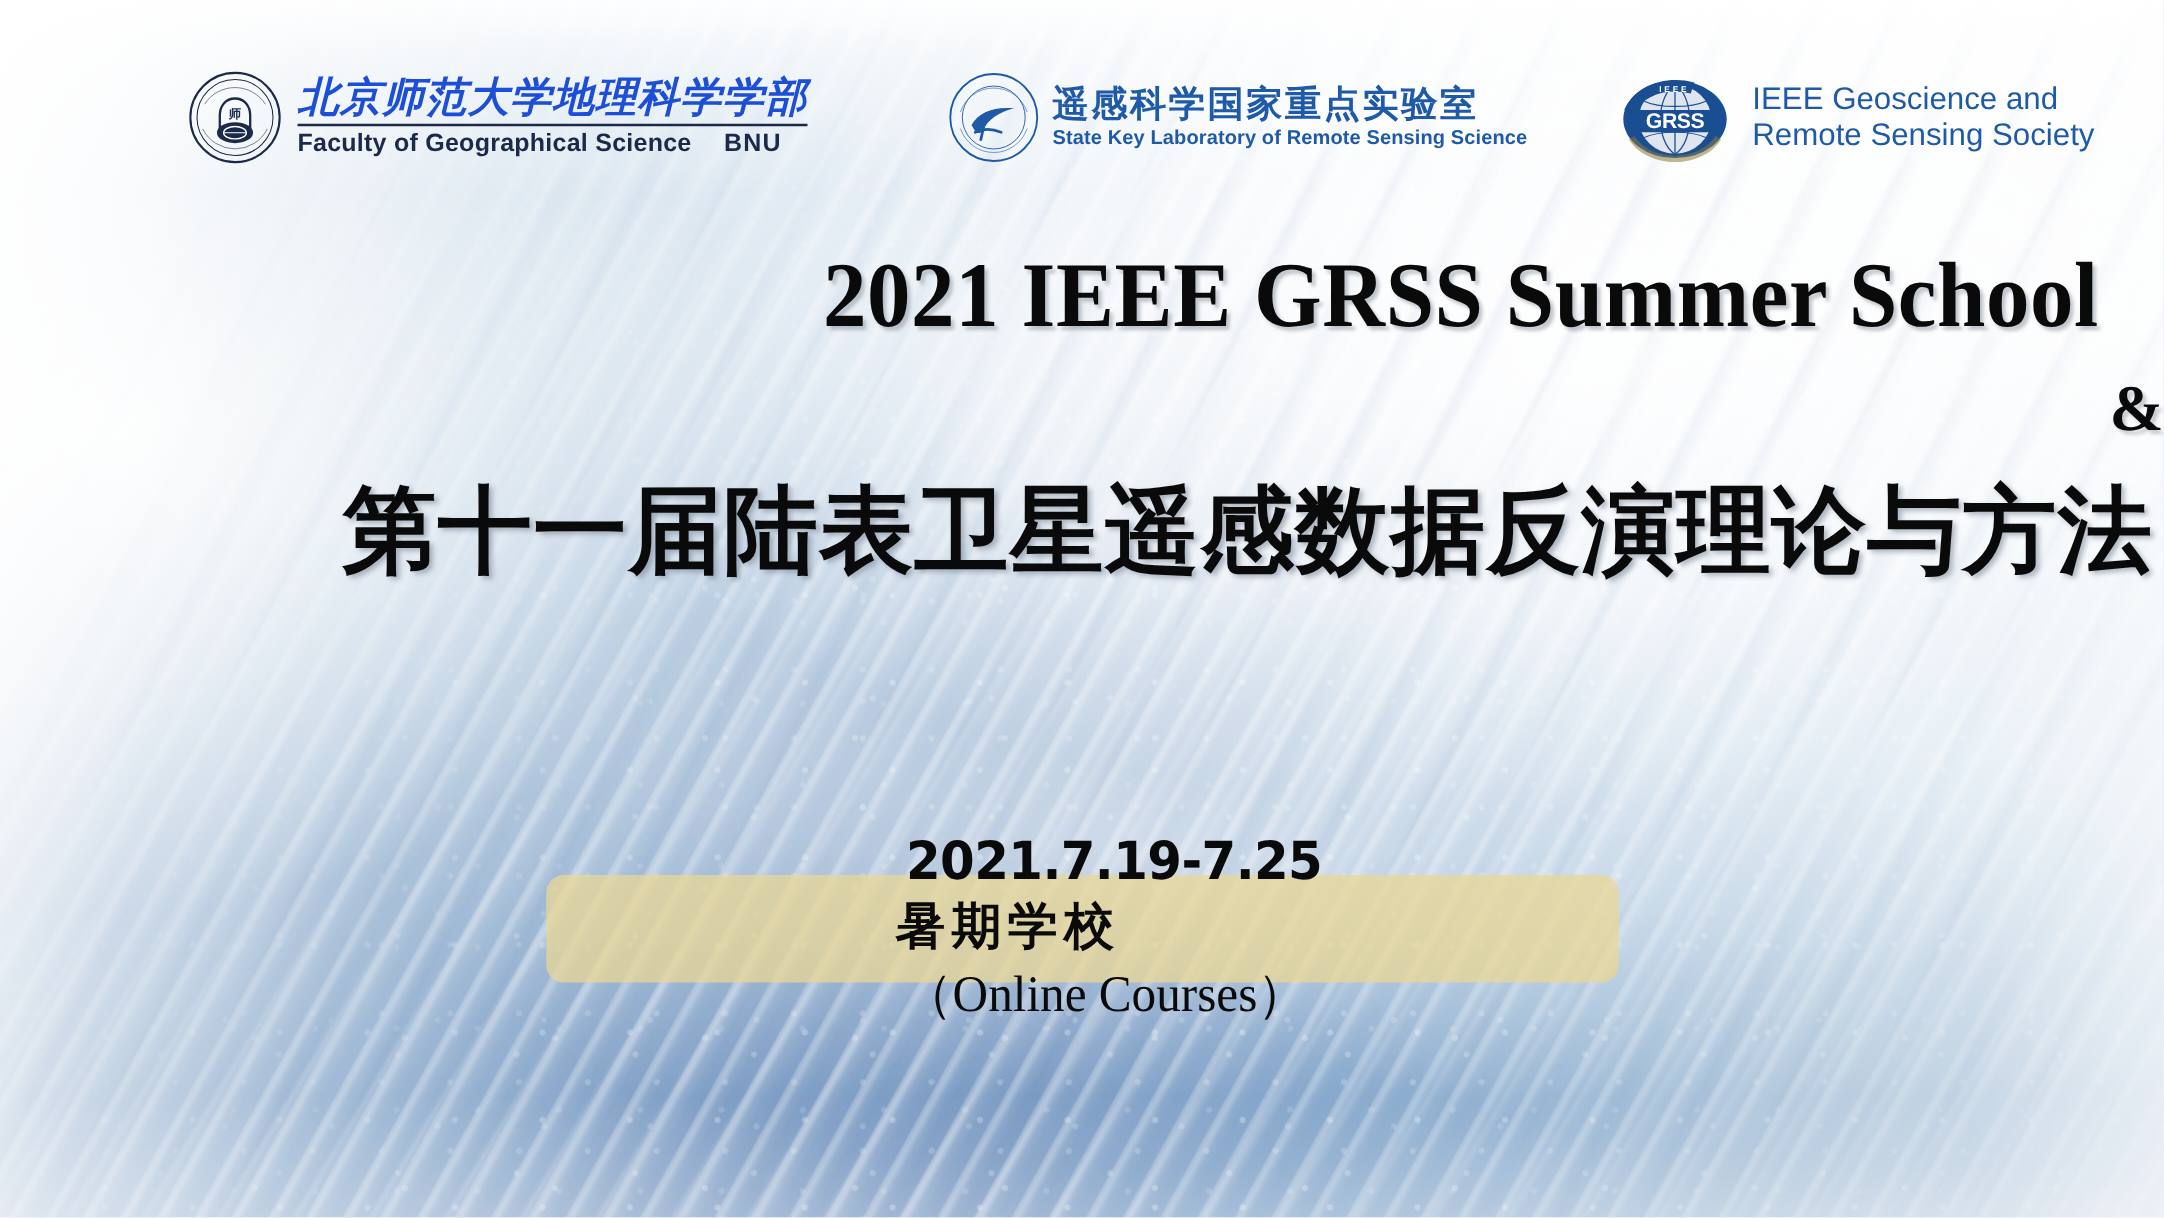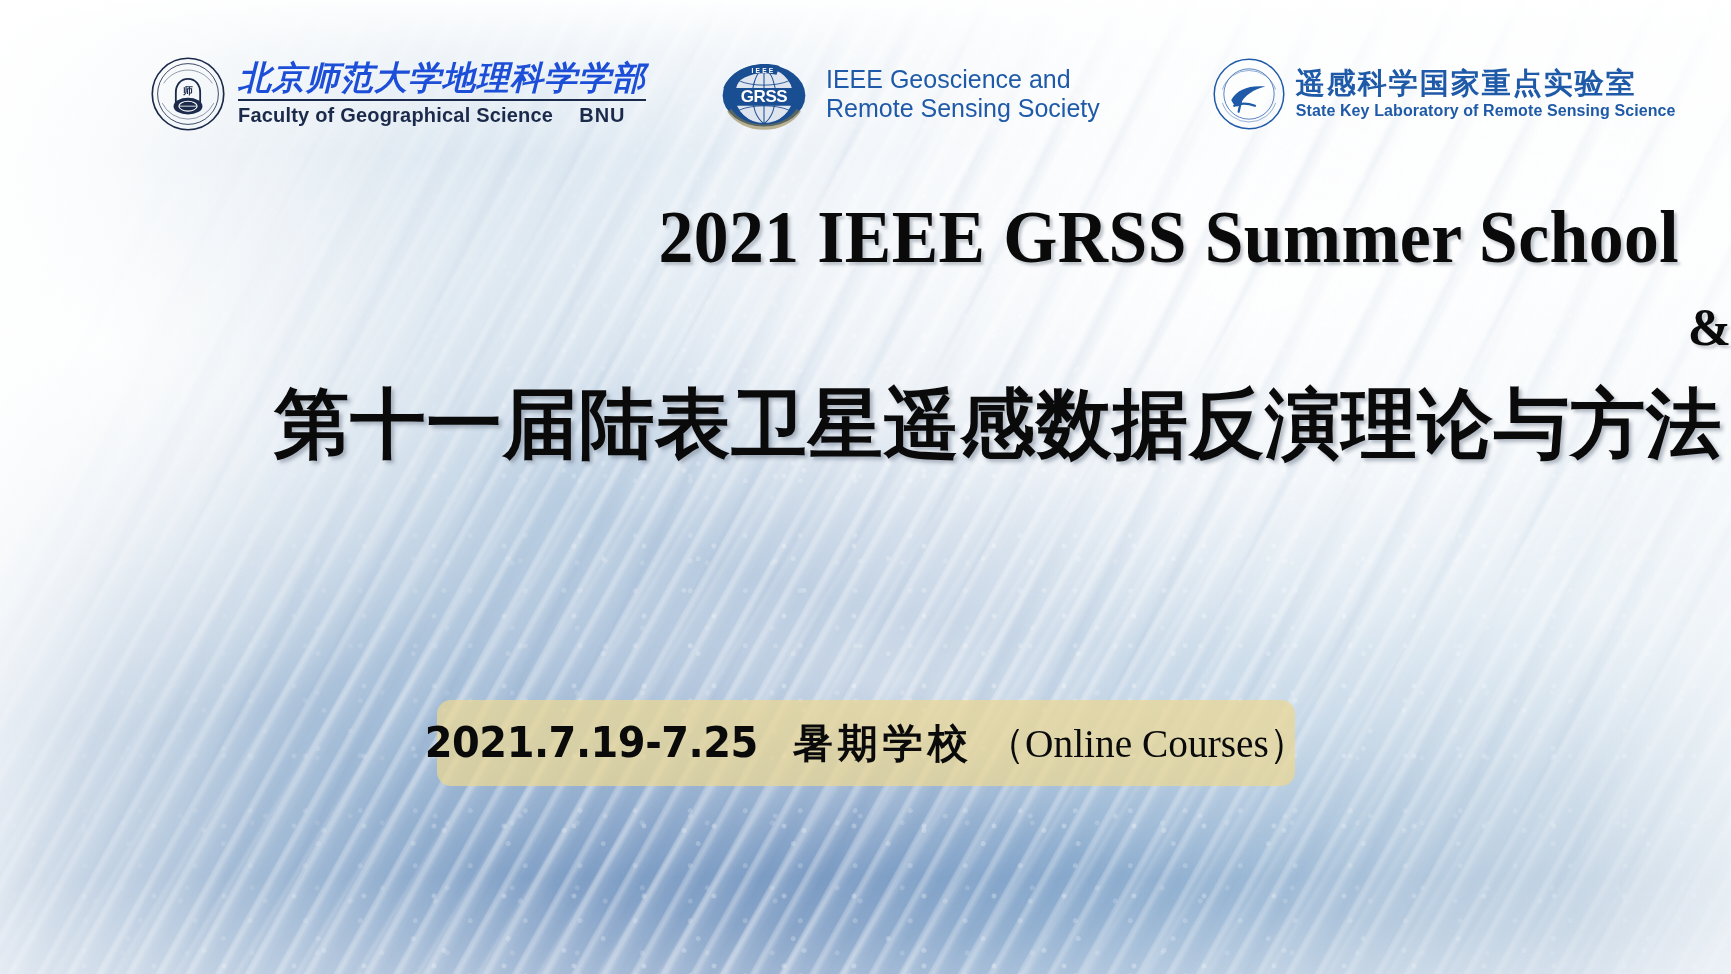--- a/index.html
+++ b/index.html
@@ -260,20 +260,21 @@
     display: flex;
     align-items: center;
     justify-content: center;
     z-index: 6;
   }
 
   .date-text {
     display: flex;
     align-items: baseline;
     white-space: nowrap;
+    flex-direction: column;
   }
 
   .date-num {
     font-family: "DejaVu Sans", "Liberation Sans", sans-serif;
     font-weight: 700;
     font-size: 42px;
     color: #0a0a0a;
     letter-spacing: -0.5px;
     transform: scaleX(0.95);
   }
@@ -320,20 +321,38 @@
           <path d="M38 66 L62 66" stroke="#ffffff" stroke-width="1.1"></path>
           <text x="50" y="50" font-size="13" font-family="DejaVu Sans, sans-serif" fill="#1b2a4a" text-anchor="middle" font-weight="700">师</text>
           <path d="M 18 36 A 38 38 0 0 1 82 36" fill="none" stroke="#1b2a4a" stroke-width="0.8" opacity="0.75"></path>
           <path d="M 16 62 A 38 38 0 0 0 84 62" fill="none" stroke="#1b2a4a" stroke-width="0.8" opacity="0.75"></path>
         </svg>
       </div>
       <div class="bnu-text-block">
         <div class="bnu-cn">北京师范大学地理科学学部</div>
         <div class="bnu-rule"></div>
         <div class="bnu-en"><span>Faculty of Geographical Science</span><span class="bnu-abbr">BNU</span></div>
+      </div>
+    </div>
+
+    <div class="logo logo-skl">
+      <div class="seal-skl">
+        <svg viewBox="0 0 100 100" width="74" height="74" aria-hidden="true">
+          <circle cx="50" cy="50" r="47" fill="none" stroke="#1f5aa8" stroke-width="2"></circle>
+          <circle cx="50" cy="50" r="34" fill="none" stroke="#1f5aa8" stroke-width="1"></circle>
+          <path d="M26 58 C34 44 50 38 72 40 C56 44 44 52 38 64 C34 70 30 66 26 58 Z" fill="#1f5aa8"></path>
+          <path d="M30 66 C38 62 48 62 58 66" fill="none" stroke="#1f5aa8" stroke-width="3" stroke-linecap="round"></path>
+          <path d="M40 56 L36 74" stroke="#1f5aa8" stroke-width="3" stroke-linecap="round"></path>
+          <path d="M 14 44 A 38 38 0 0 1 86 44" fill="none" stroke="#1f5aa8" stroke-width="0.8" opacity="0.8"></path>
+          <path d="M 14 62 A 38 38 0 0 0 86 62" fill="none" stroke="#1f5aa8" stroke-width="0.8" opacity="0.8"></path>
+        </svg>
+      </div>
+      <div class="skl-text-block">
+        <div class="skl-cn">遥感科学国家重点实验室</div>
+        <div class="skl-en">State Key Laboratory of Remote Sensing Science</div>
       </div>
     </div>
 
     <div class="logo logo-grss">
       <div class="seal-grss">
         <svg viewBox="0 0 130 96" width="96" height="72" aria-hidden="true">
           <ellipse cx="65" cy="50" rx="56" ry="42" fill="#1a4e93"></ellipse>
           <ellipse cx="65" cy="50" rx="40" ry="38" fill="#dfe5ee"></ellipse>
           <ellipse cx="65" cy="50" rx="40" ry="38" fill="none" stroke="#1a4e93" stroke-width="1.6"></ellipse>
           <path d="M25 50 H105 M65 12 V88" stroke="#1a4e93" stroke-width="1.4" fill="none"></path>
@@ -345,38 +364,20 @@
           <text x="65" y="59" font-size="23" font-family="Liberation Sans, sans-serif" fill="#ffffff" text-anchor="middle" font-weight="700" letter-spacing="-0.5">GRSS</text>
           <path d="M 18 70 A 52 40 0 0 0 112 70" fill="none" stroke="#8c7a3c" stroke-width="7" opacity="0.55"></path>
         </svg>
       </div>
       <div class="grss-text">
         <div>IEEE Geoscience and</div>
         <div>Remote Sensing Society</div>
       </div>
     </div>
 
-    <div class="logo logo-skl">
-      <div class="seal-skl">
-        <svg viewBox="0 0 100 100" width="74" height="74" aria-hidden="true">
-          <circle cx="50" cy="50" r="47" fill="none" stroke="#1f5aa8" stroke-width="2"></circle>
-          <circle cx="50" cy="50" r="34" fill="none" stroke="#1f5aa8" stroke-width="1"></circle>
-          <path d="M26 58 C34 44 50 38 72 40 C56 44 44 52 38 64 C34 70 30 66 26 58 Z" fill="#1f5aa8"></path>
-          <path d="M30 66 C38 62 48 62 58 66" fill="none" stroke="#1f5aa8" stroke-width="3" stroke-linecap="round"></path>
-          <path d="M40 56 L36 74" stroke="#1f5aa8" stroke-width="3" stroke-linecap="round"></path>
-          <path d="M 14 44 A 38 38 0 0 1 86 44" fill="none" stroke="#1f5aa8" stroke-width="0.8" opacity="0.8"></path>
-          <path d="M 14 62 A 38 38 0 0 0 86 62" fill="none" stroke="#1f5aa8" stroke-width="0.8" opacity="0.8"></path>
-        </svg>
-      </div>
-      <div class="skl-text-block">
-        <div class="skl-cn">遥感科学国家重点实验室</div>
-        <div class="skl-en">State Key Laboratory of Remote Sensing Science</div>
-      </div>
-    </div>
-
   </div>
 
   <div class="title-block">
     <div class="title-en">2021 IEEE GRSS Summer School</div>
     <div class="title-amp">&amp;</div>
     <div class="title-cn">第十一届陆表卫星遥感数据反演理论与方法</div>
   </div>
 
   <div class="date-banner">
     <div class="date-text">

